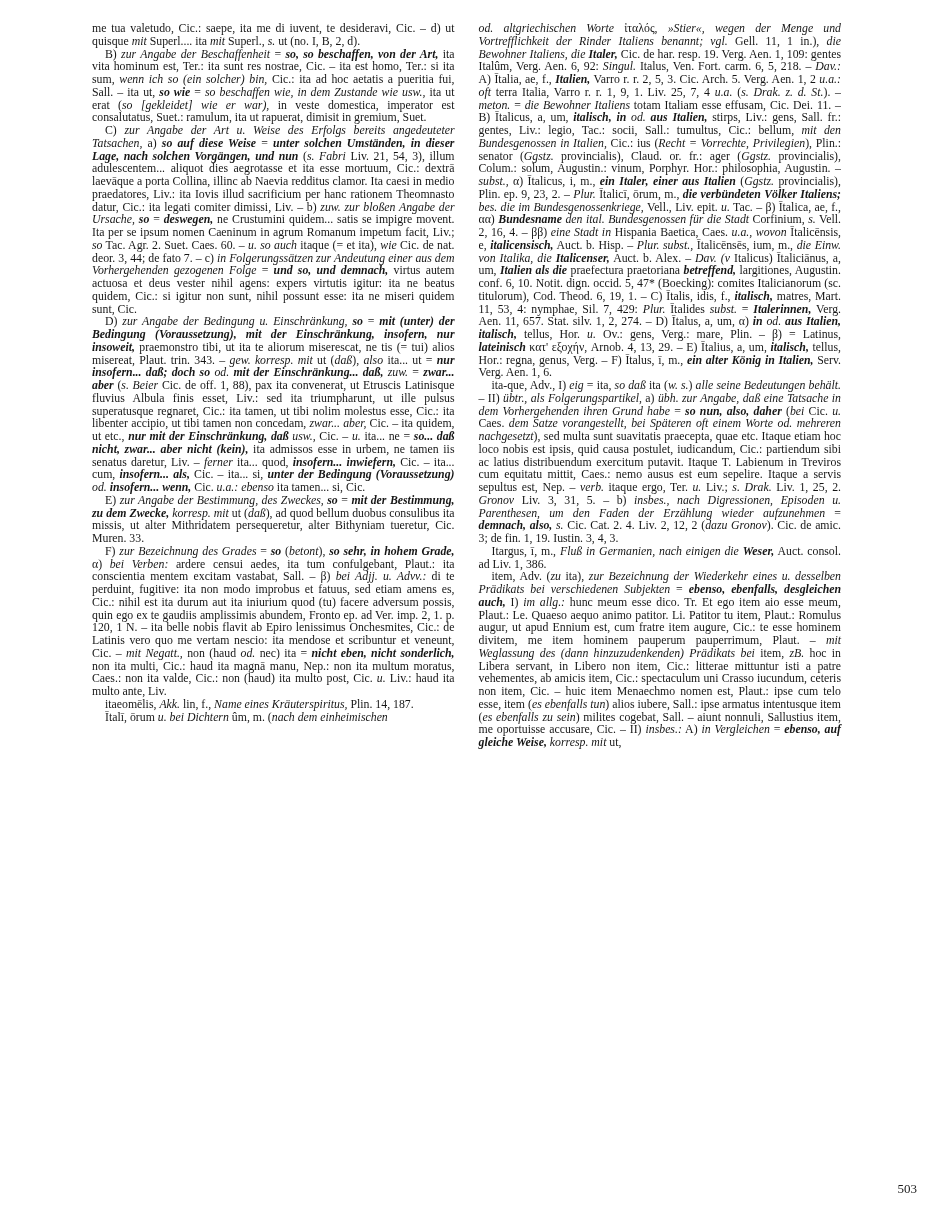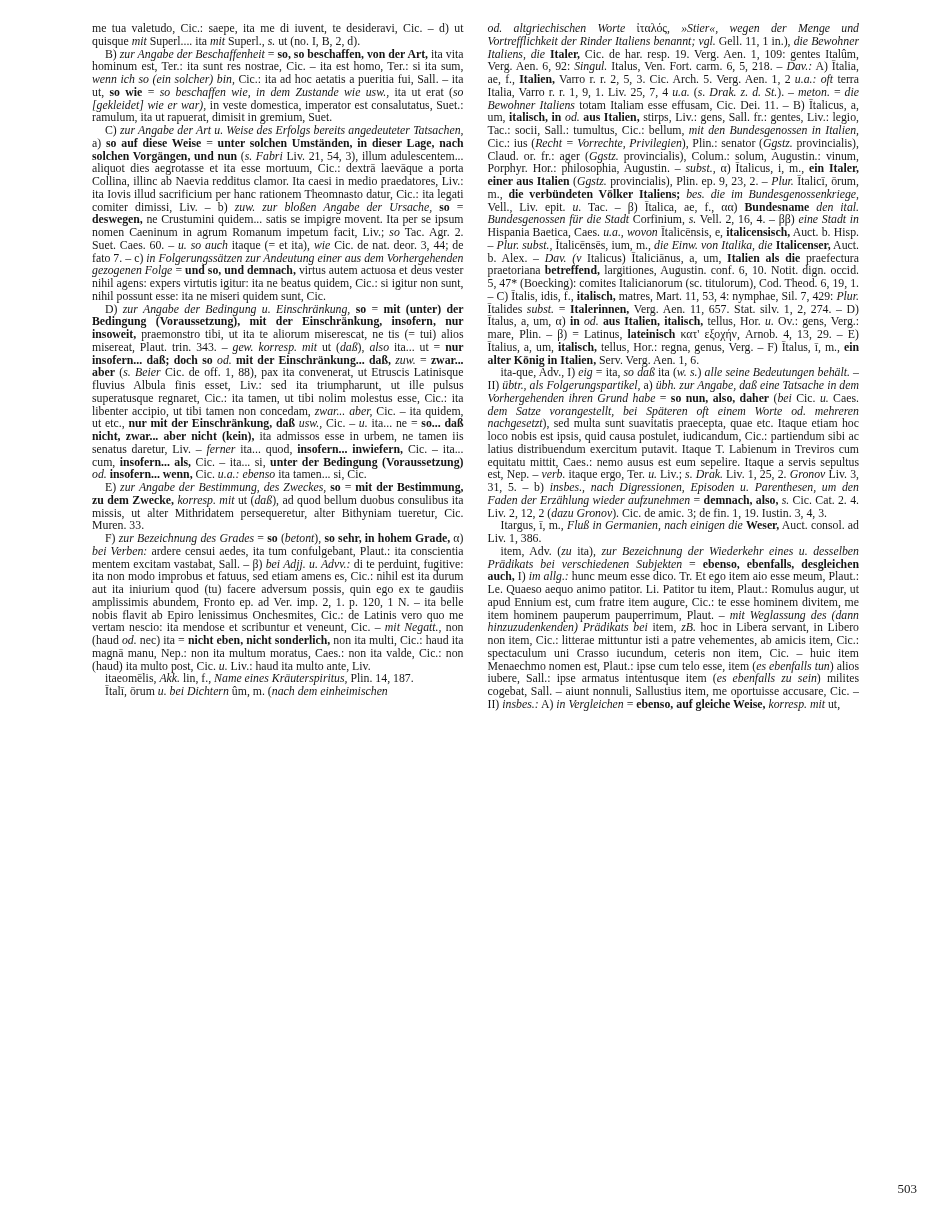--- a/index.html
+++ b/index.html
@@ -6,37 +6,37 @@
   .page {
     position:relative;
     width:935px; height:1210px;
     background:#ffffff;
     overflow:hidden;
     font-family:"Liberation Serif","DejaVu Serif",serif;
     color:#161616;
   }
   .columns {
     position:absolute;
-    top:22px; left:92px; right:76px;
+    top:22px; left:92px; right:94px;
     display:flex;
     gap:24px;
   }
   .column {
     flex:1 1 0;
     min-width:0;
     font-size:11.8px;
     line-height:12.75px;
     text-align:justify;
     hyphens:none;
   }
   .para { margin:0; text-indent:13px; }
   .para.no-indent { text-indent:0; }
   .b  { font-weight:400; }
   .i  { font-style:italic; }
-  .bi { font-weight:700; }
+  .bi { font-weight:700; font-style:italic; }
   .page-number {
     position:absolute;
     right:18px; bottom:13px;
     font-size:13px;
     color:#1a1a1a;
   }
 </style>
 </head>
 <body>
 

